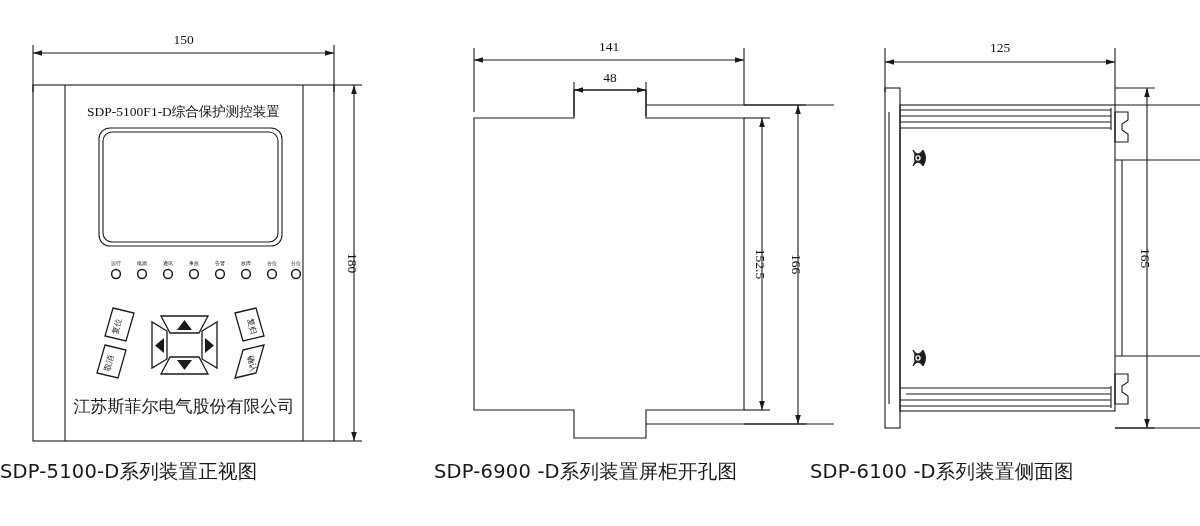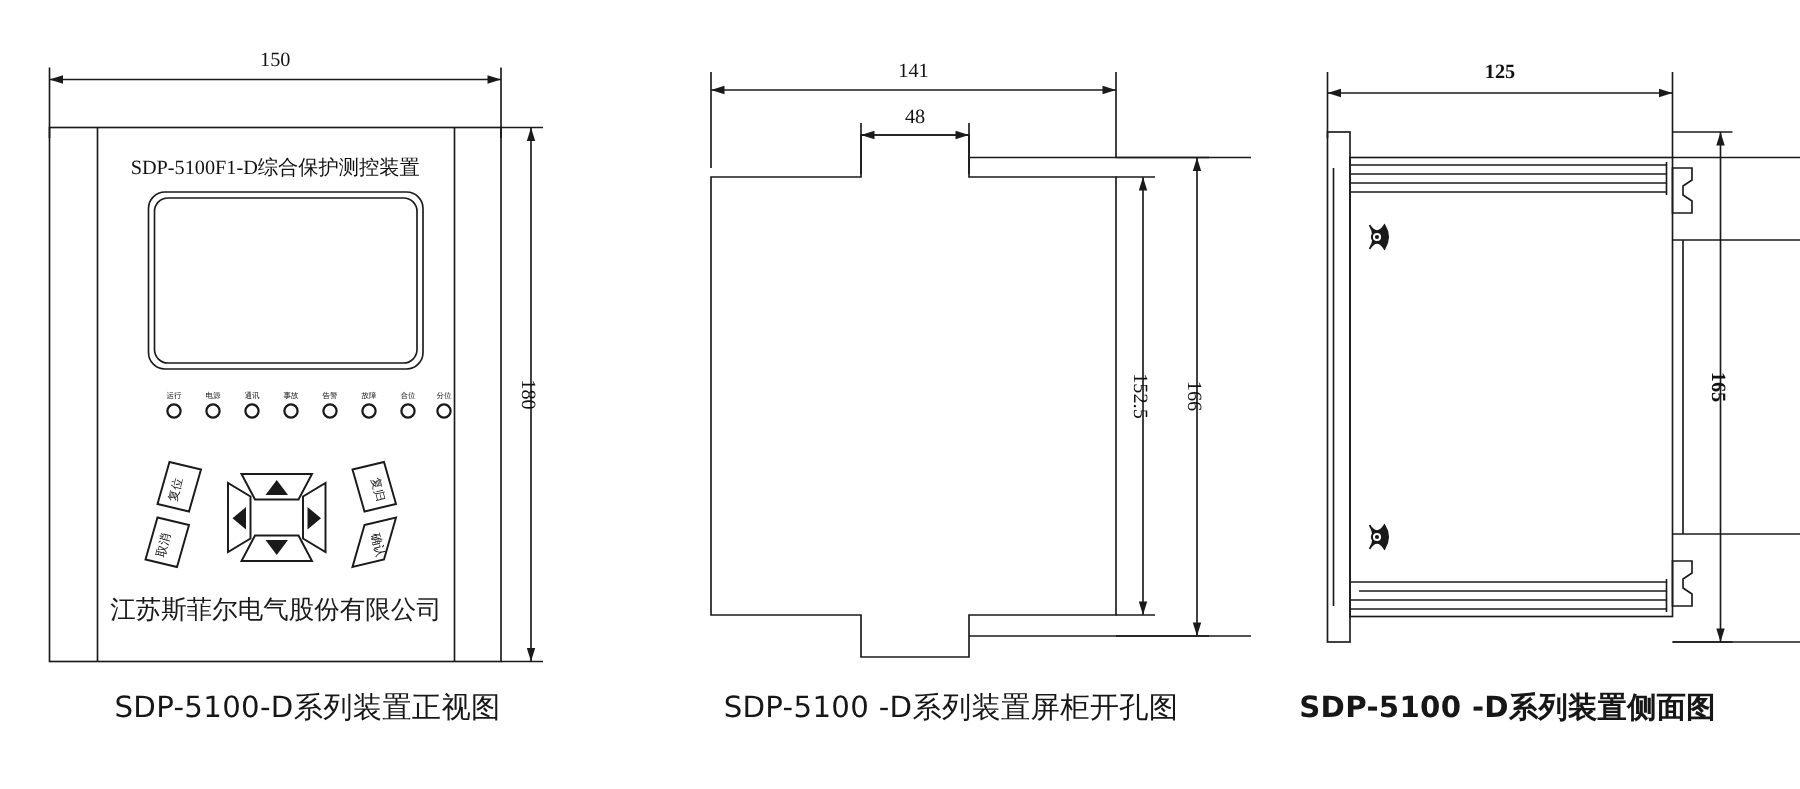--- a/index.html
+++ b/index.html
@@ -20,28 +20,28 @@
     width: 1200px;
     height: 526px;
   }
   .view {
     position: absolute;
     top: 0;
     height: 526px;
   }
   #view-front  { left: 0px;   width: 410px; }
   #view-cutout { left: 434px; width: 400px; }
-  #view-side   { left: 810px; width: 390px; font-weight: bold; }
+  #view-side   { left: 810px; width: 390px; }
 
   .caption {
     position: absolute;
     left: 0;
     right: 0;
     top: 458px;
-    text-align: center;
+    text-align: left;
     font-family: "DejaVu Sans", sans-serif;
     font-size: 19.5px;
     letter-spacing: 0.2px;
     color: #171717;
     white-space: nowrap;
   }
   svg { display: block; }
   .dimtxt {
     font-family: "Liberation Serif", serif;
     font-size: 13.5px;
@@ -183,21 +183,21 @@
       <text class="dimtxt" x="175" y="51" text-anchor="middle">141</text>
       <text class="dimtxt" x="176" y="82" text-anchor="middle">48</text>
       <text class="dimtxt" x="322" y="264" text-anchor="middle" transform="rotate(90 322 264)">152.5</text>
       <text class="dimtxt" x="358" y="264" text-anchor="middle" transform="rotate(90 358 264)">166</text>
 
       <g fill="none" stroke="#1a1a1a" stroke-width="1.1">
         <line x1="212" y1="105" x2="400" y2="105"></line>
         <line x1="212" y1="424" x2="400" y2="424"></line>
       </g>
     </svg>
-    <div class="caption">SDP-5100 -D系列装置屏柜开孔图</div>
+    <div class="caption">SDP-6900 -D系列装置屏柜开孔图</div>
   </div>
 
   <div class="view" id="view-side">
     <svg width="390" height="460" viewBox="0 0 390 460">
       <g fill="none" stroke="#1a1a1a" stroke-width="1.1">
 
         <line x1="75" y1="48" x2="75" y2="92"></line>
         <line x1="305" y1="48" x2="305" y2="105"></line>
         <line x1="75" y1="62" x2="305" y2="62"></line>
         <path d="M75 62 L84 59.2 L84 64.8 Z" fill="#1a1a1a" stroke="none"></path>
@@ -247,16 +247,16 @@
       </g>
       <g fill="#1a1a1a" stroke="#1a1a1a" stroke-width="1">
         <path d="M113 350 q5 8 0 16 q-5 -8 -10 0 q5 -8 0 -16 q5 8 10 0 Z"></path>
         <circle cx="108" cy="358" r="3.4" fill="#fff" stroke="#1a1a1a" stroke-width="1.4"></circle>
         <circle cx="108" cy="358" r="1.4" fill="#1a1a1a" stroke="none"></circle>
       </g>
 
       <text class="dimtxt" x="190" y="52" text-anchor="middle">125</text>
       <text class="dimtxt" x="331" y="258" text-anchor="middle" transform="rotate(90 331 258)">165</text>
     </svg>
-    <div class="caption">SDP-5100 -D系列装置侧面图</div>
+    <div class="caption">SDP-6100 -D系列装置侧面图</div>
   </div>
 
 </div>
 
 </body></html>

